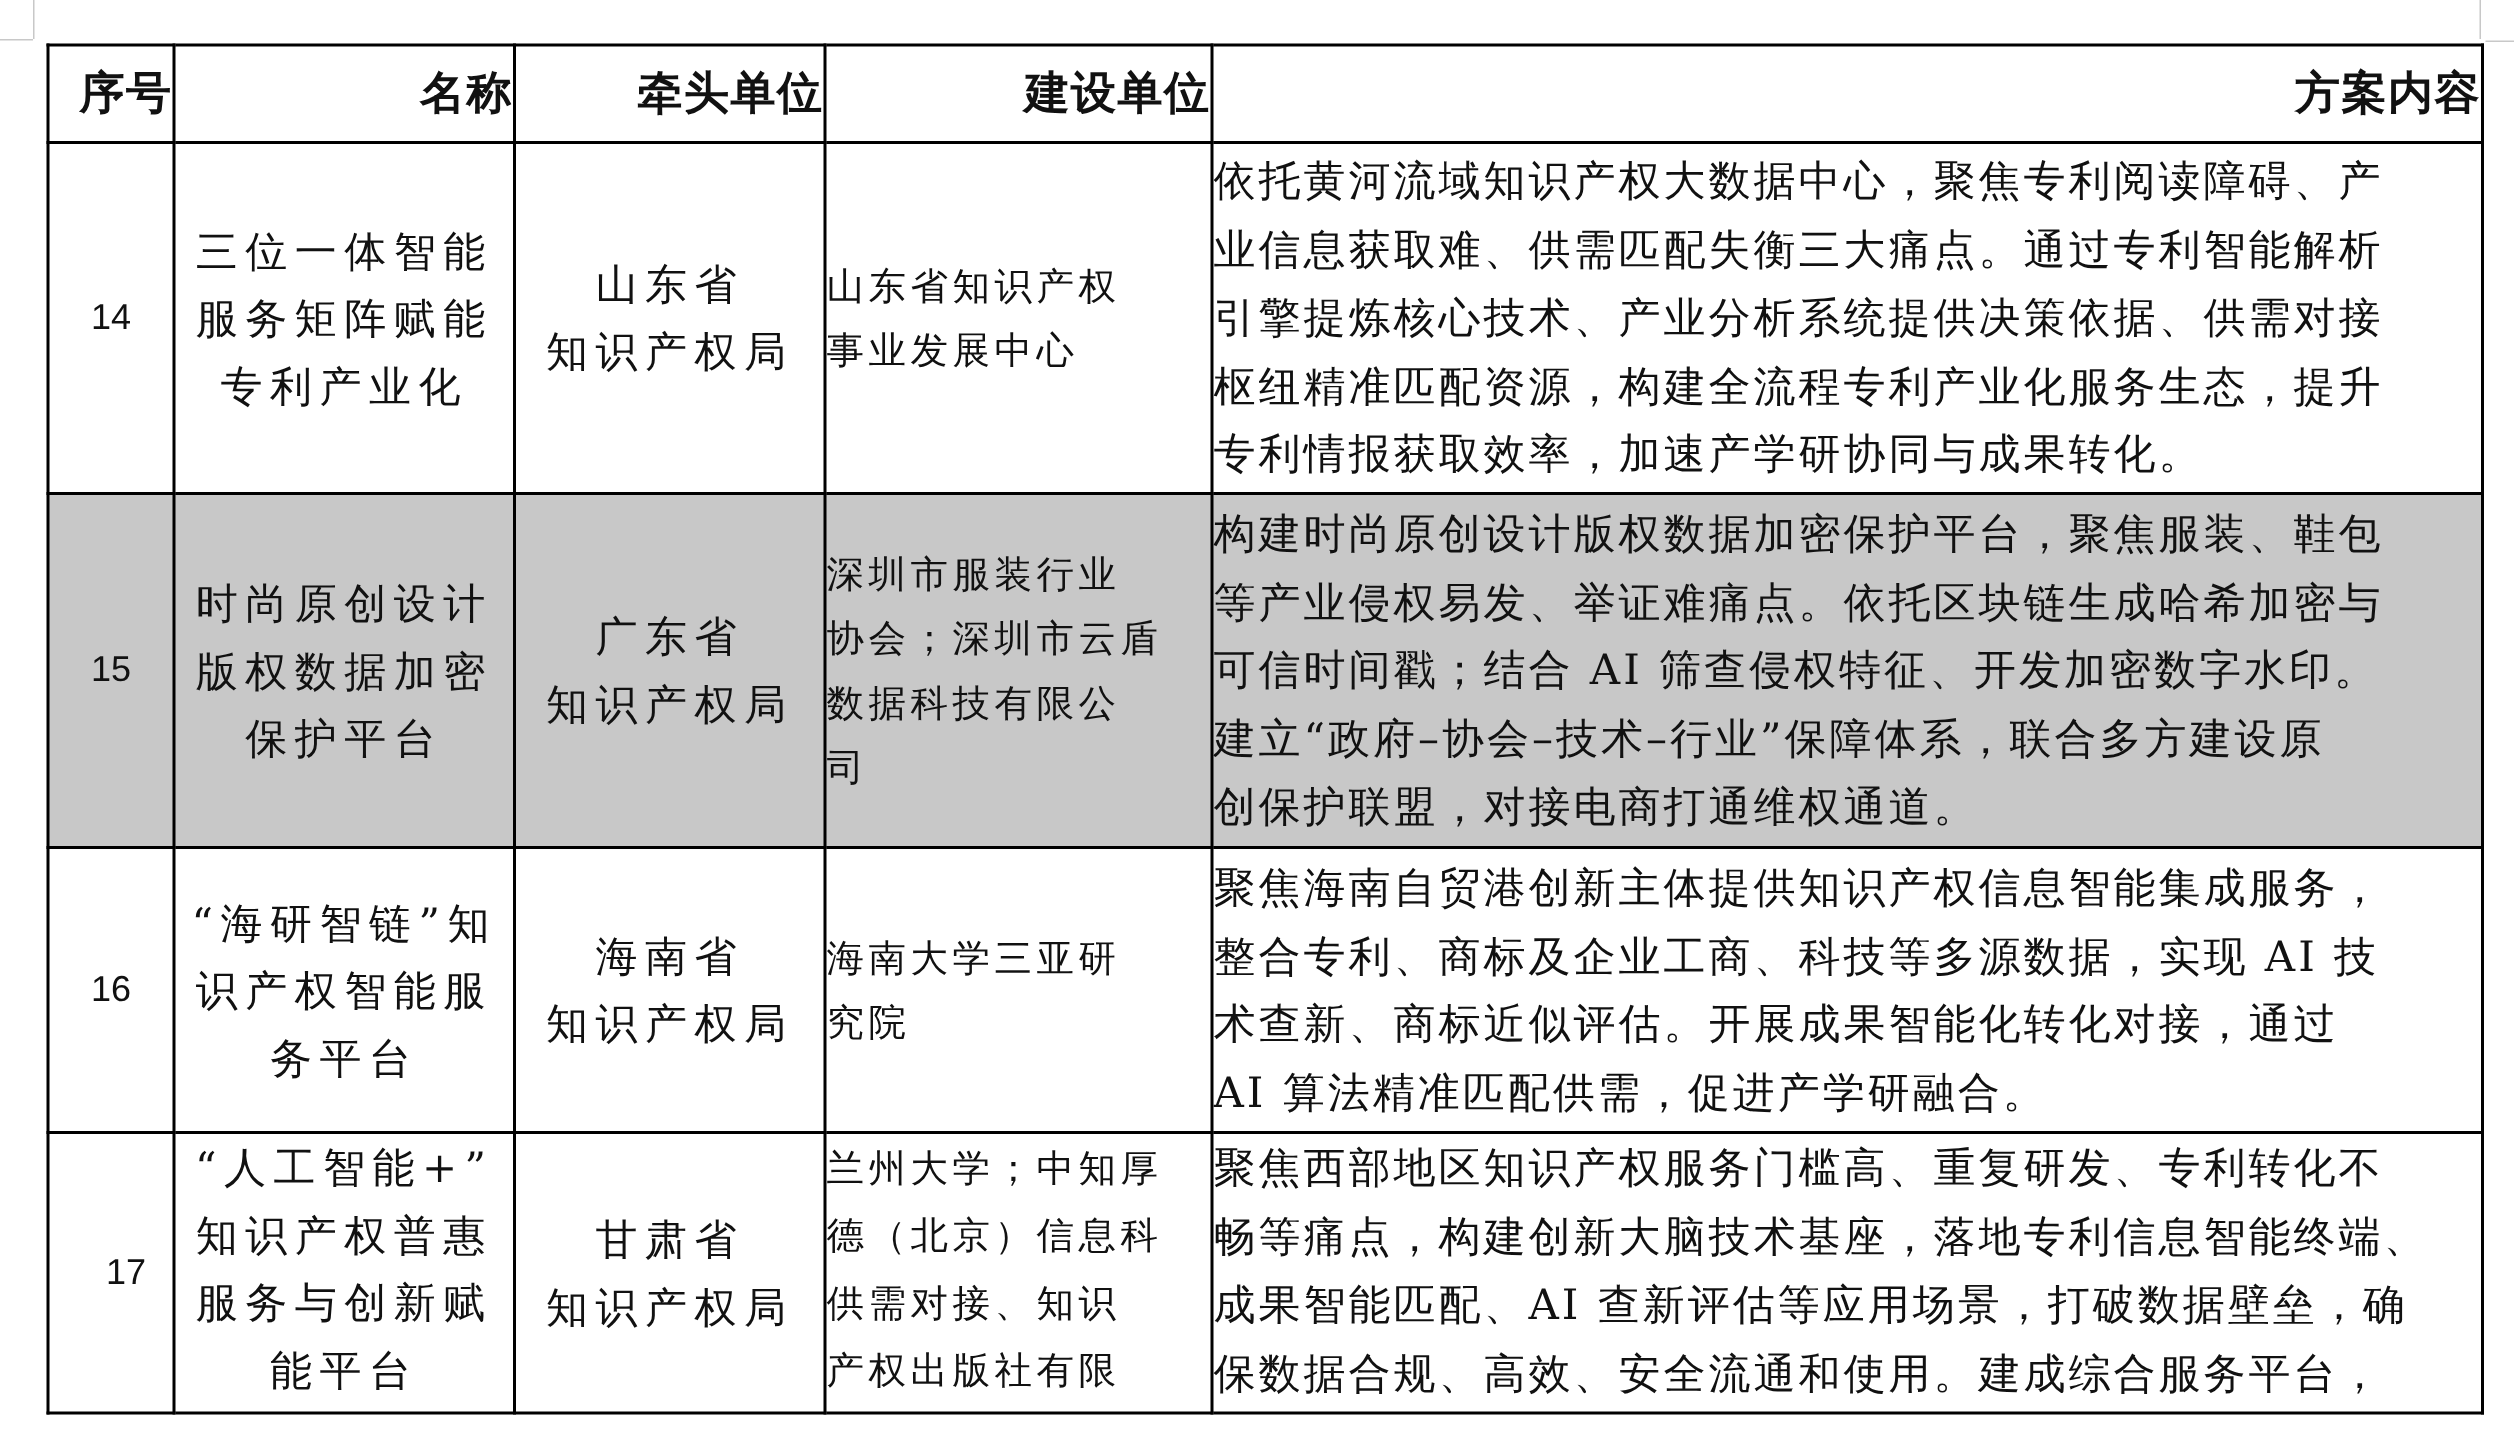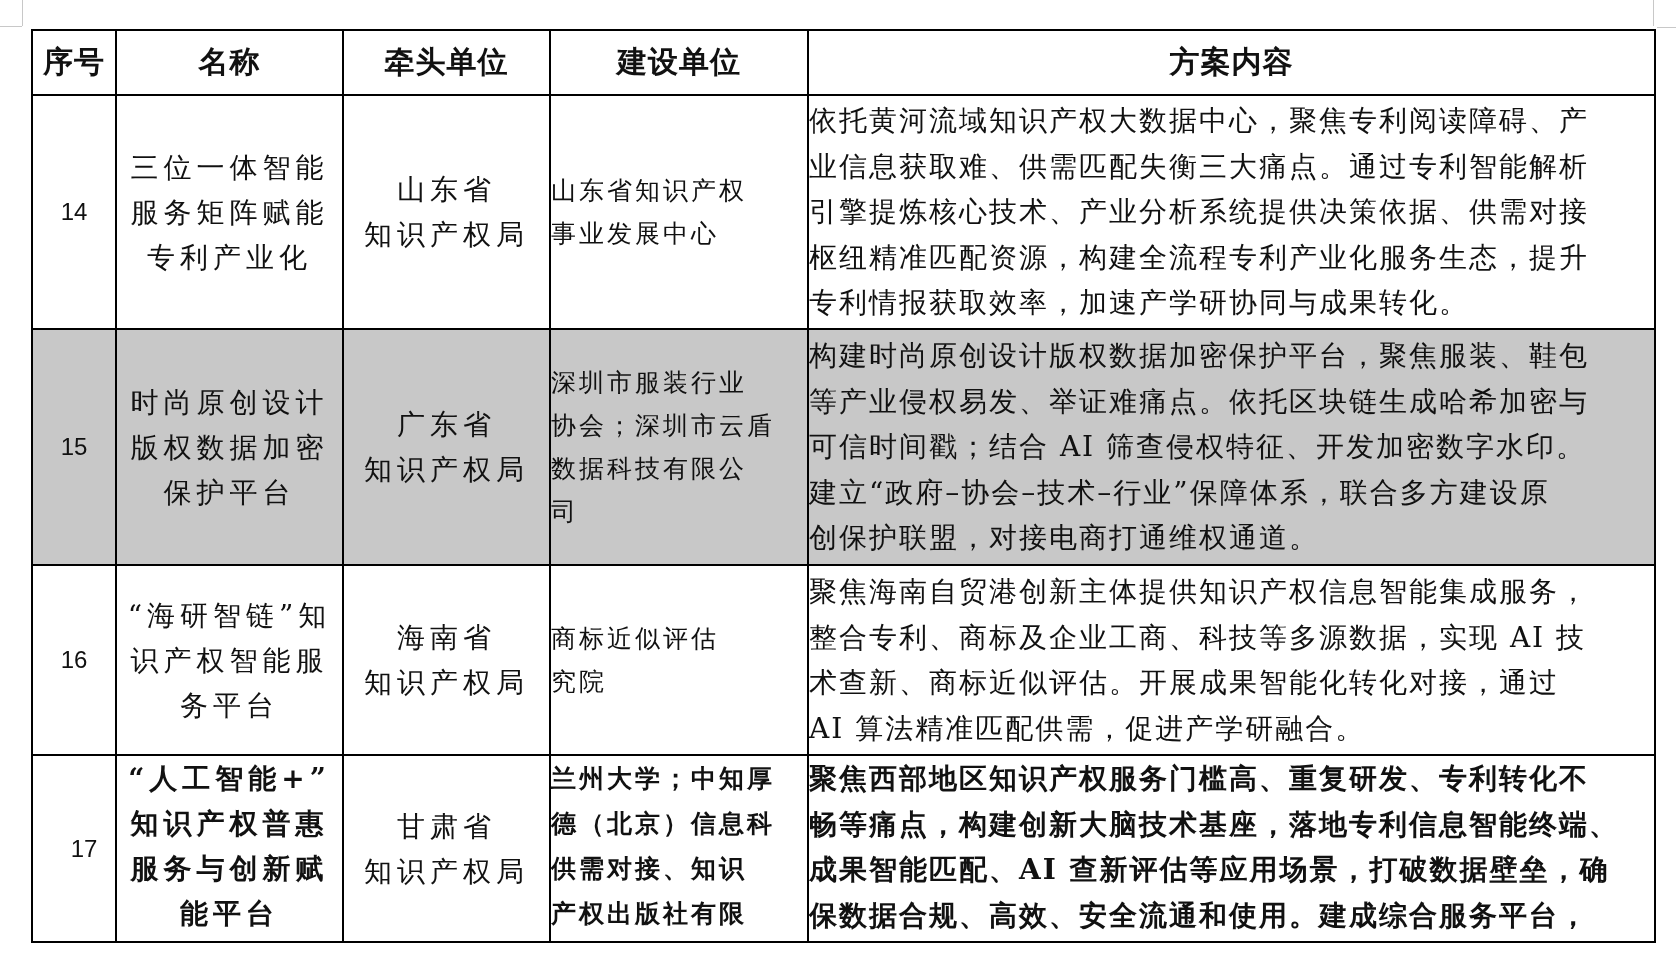--- a/index.html
+++ b/index.html
@@ -4,36 +4,36 @@
 <style>
   html, body { margin: 0; padding: 0; background: #ffffff; }
   body { width: 1676px; height: 962px; position: relative; overflow: hidden;
          font-family: "DejaVu Serif", "Liberation Serif", serif; color: #111; }
   .corner-mark-left { position: absolute; left: 22px; top: 0; width: 1px; height: 26px; background: #c8c8c8; }
   .corner-mark-left-h { position: absolute; left: 0; top: 26px; width: 22px; height: 1px; background: #c8c8c8; }
   .corner-mark-right { position: absolute; left: 1653px; top: 0; width: 1px; height: 26px; background: #c8c8c8; }
   .corner-mark-right-h { position: absolute; left: 1657px; top: 27px; width: 19px; height: 1px; background: #c8c8c8; }
   table.doc { position: absolute; left: 31px; top: 29px; border-collapse: collapse; table-layout: fixed; width: 1623px; }
   table.doc td, table.doc th { border: 2.5px solid #000; padding: 0; vertical-align: middle; }
-  th { font-family: "DejaVu Sans", "Liberation Sans", sans-serif; font-weight: bold; font-size: 30px; height: 63px; text-align: center; letter-spacing: 1px; }
+  th { font-family: "DejaVu Sans", "Liberation Sans", sans-serif; font-weight: bold; font-size: 30px; height: 63px; text-align: right; letter-spacing: 1px; }
   td.num { font-family: "Liberation Sans", "DejaVu Sans", sans-serif; font-size: 24px; text-align: center; }
   td.center { text-align: center; font-size: 28px; line-height: 45px; letter-spacing: 5px; }
   td.center .line { display: block; white-space: nowrap; }
   td.content { font-size: 28px; line-height: 45.5px; padding: 0 4px 0 6px; text-align: justify; letter-spacing: 2px; }
   td.content .line { display: block; white-space: nowrap; overflow: hidden; }
   td.org { font-size: 25px; line-height: 43px; letter-spacing: 3px; }
   td.org .line { display: block; white-space: nowrap; }
   tr.shaded td { background: #c8c8c8; }
   tr.r14 td { height: 232px; margin-left: 48px; }
   tr.r15 td { height: 234px; }
   tr.r16 td { height: 188px; }
   tr.r17 td { height: 185px; }
   tr.r17 td.center, tr.r17 td.content, tr.r17 td.org { vertical-align: top; }
   tr.r17 td.num { vertical-align: middle; padding-left: 20px; }
-  .r17pad { padding-top: 1px; font-weight: bold; }
+  .r17pad { padding-top: 1px; }
 </style>
 </head>
 <body>
 
 <div class="corner-mark-left"></div>
 <div class="corner-mark-left-h"></div>
 <div class="corner-mark-right"></div>
 <div class="corner-mark-right-h"></div>
 
 <table class="doc">
@@ -110,21 +110,21 @@
       <td class="center">
         <span class="line">“海研智链”知</span>
         <span class="line">识产权智能服</span>
         <span class="line">务平台</span>
       </td>
       <td class="center">
         <span class="line">海南省</span>
         <span class="line">知识产权局</span>
       </td>
       <td class="org">
-        <span class="line">商标近似评估</span>
+        <span class="line">海南大学三亚研</span>
         <span class="line">究院</span>
       </td>
       <td class="content">
         <span class="line">聚焦海南自贸港创新主体提供知识产权信息智能集成服务，</span>
         <span class="line">整合专利、商标及企业工商、科技等多源数据，实现 AI 技</span>
         <span class="line">术查新、商标近似评估。开展成果智能化转化对接，通过</span>
         <span class="line">AI 算法精准匹配供需，促进产学研融合。</span>
       </td>
     </tr>
 

